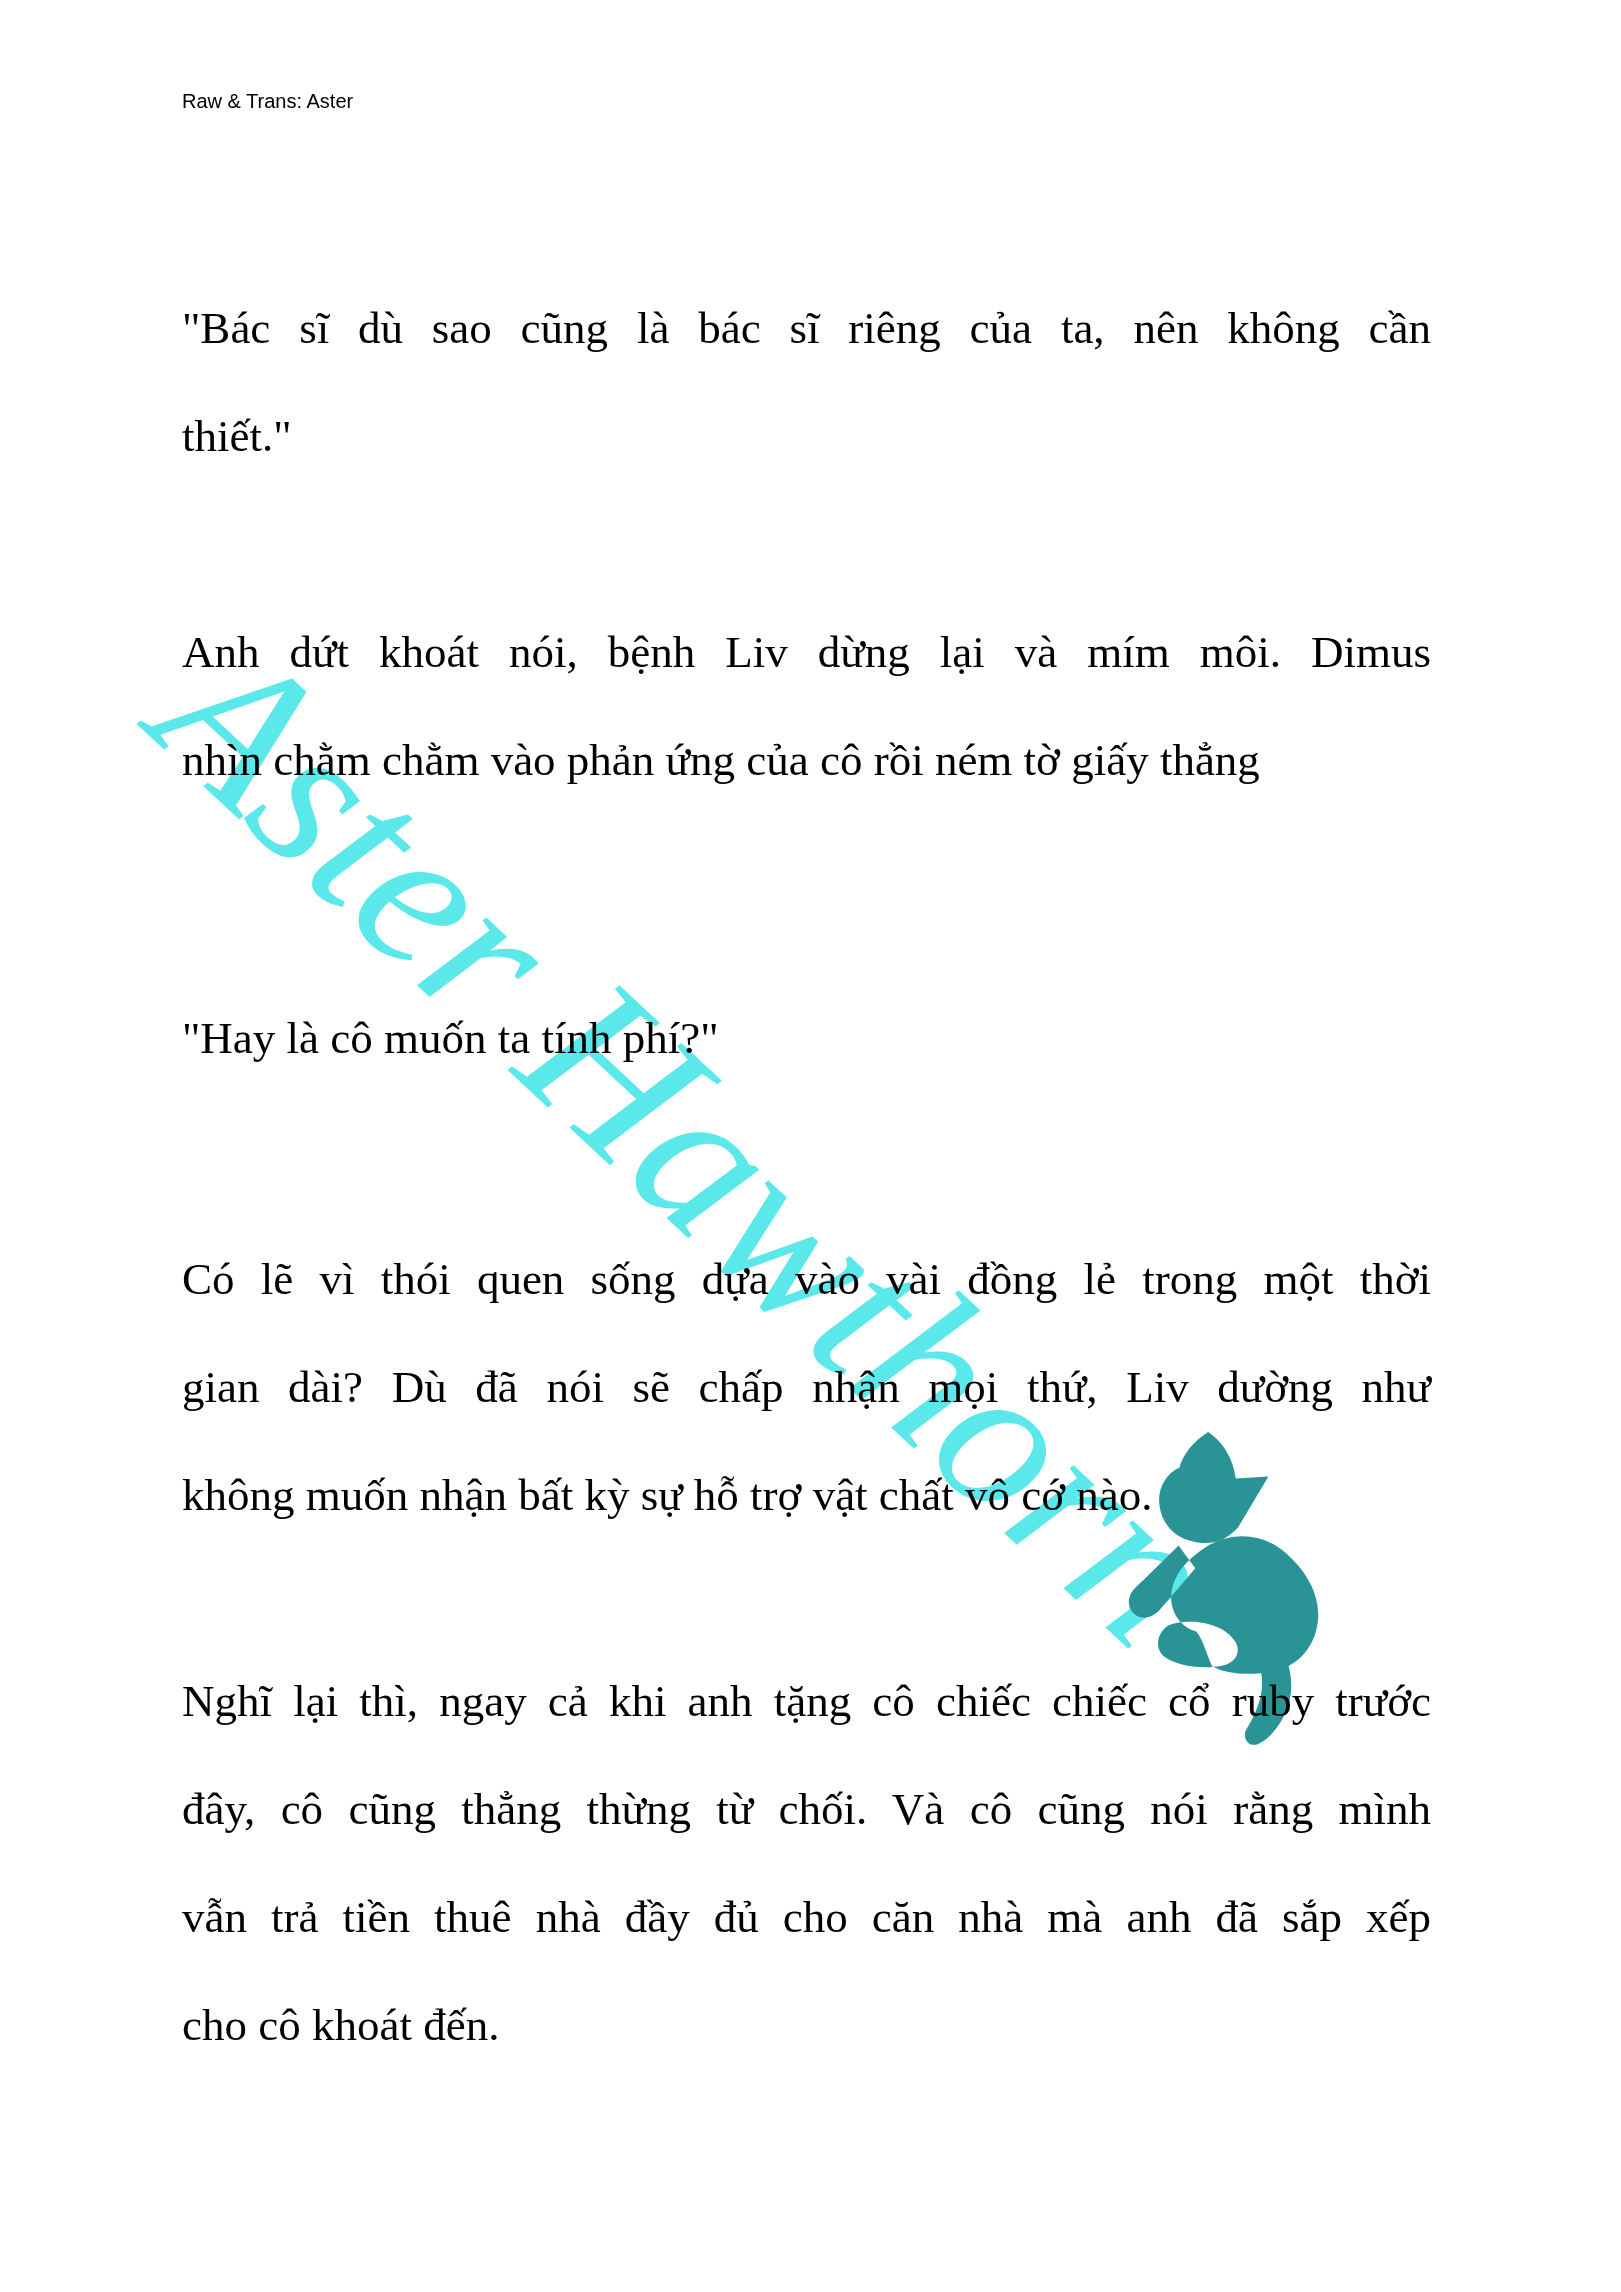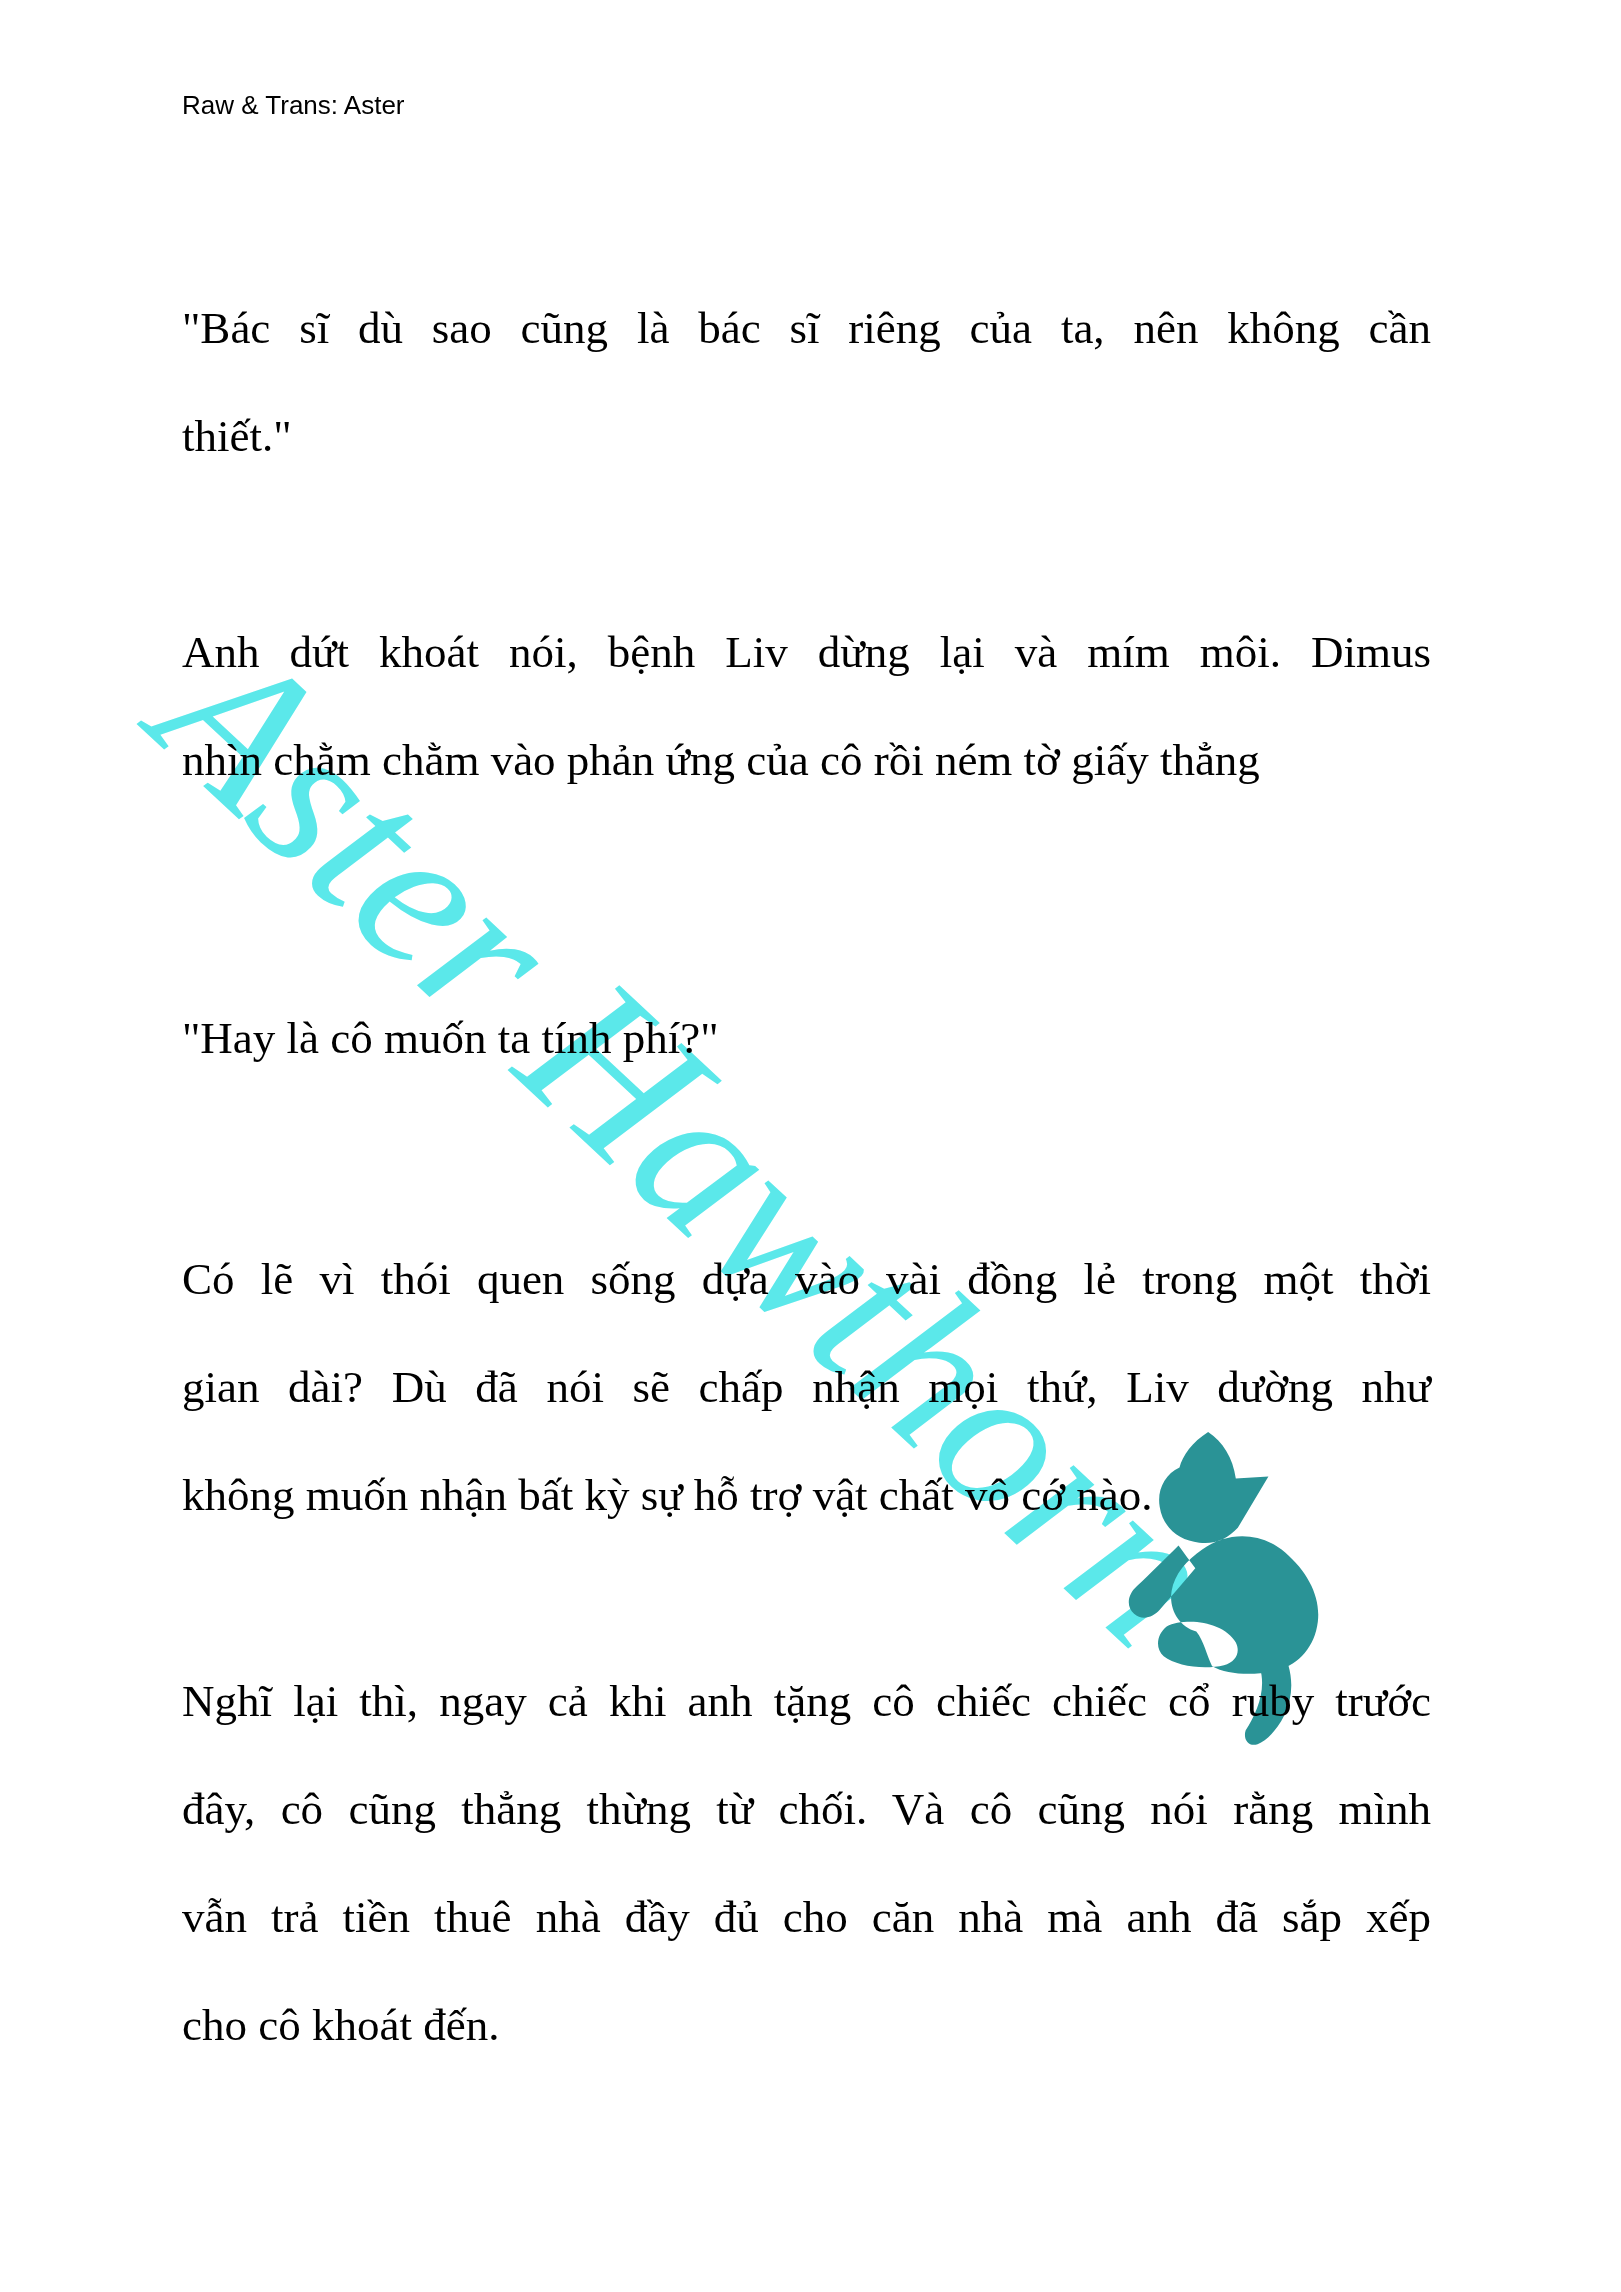--- a/index.html
+++ b/index.html
@@ -17,21 +17,21 @@
     background:var(--background);
     overflow:hidden;
     font-family:"Liberation Serif", serif;
     color:var(--text);
   }
   .header-credit{
     position:absolute;
     left:182px;
     top:90px;
     font-family:"Liberation Sans", sans-serif;
-    font-size:26px;
+    font-size:20px;
     color:var(--text);
     white-space:nowrap;
   }
   .watermark{
     position:absolute;
     left:265px;
     top:603px;
     transform-origin:0 0;
     transform:rotate(43deg);
     font-family:"Liberation Serif", serif;

